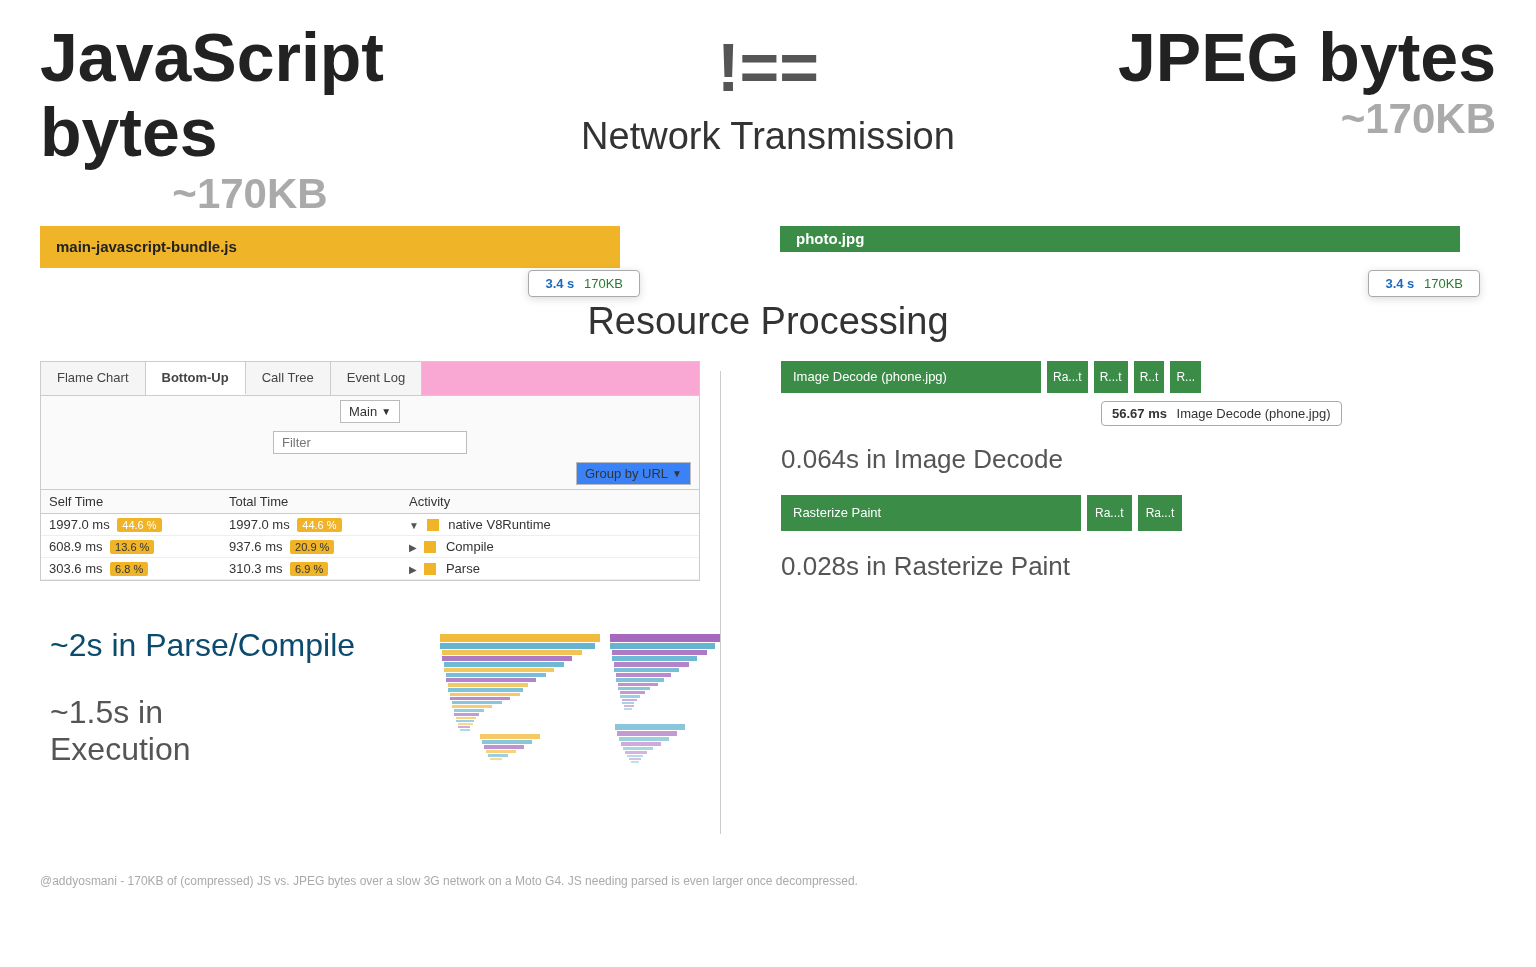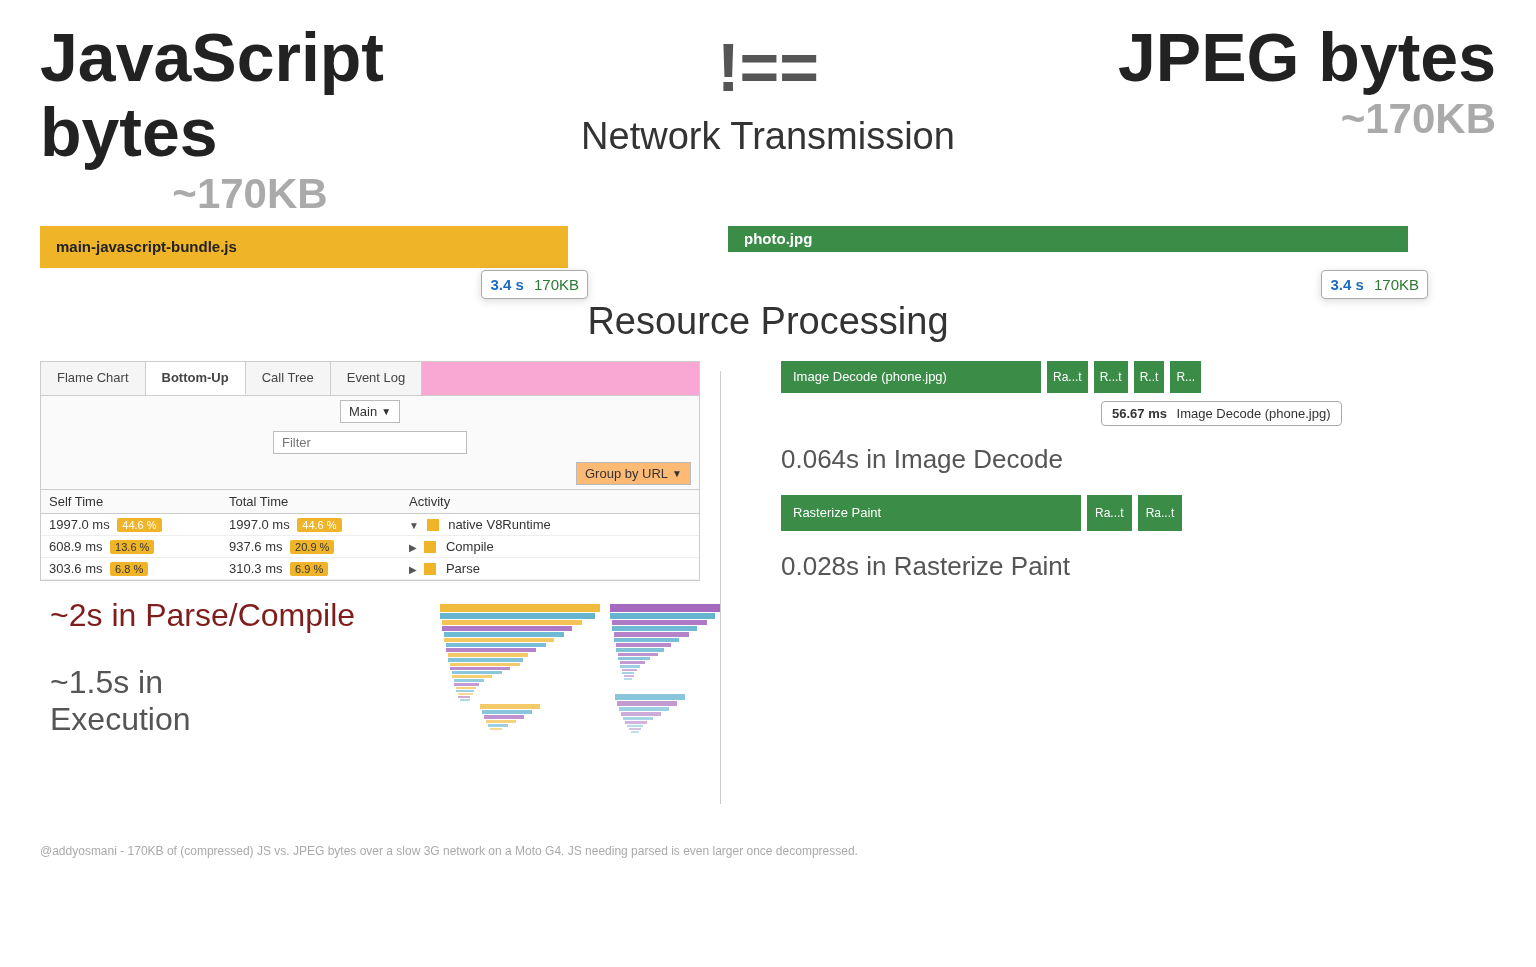--- a/index.html
+++ b/index.html
@@ -67,21 +67,21 @@
     
     .network-bars {
       display: flex;
       align-items: flex-start;
       padding: 8px 0 8px 40px;
       gap: 0;
       position: relative;
     }
     .bar-left {
       position: relative;
-      width: 528px;
+      width: 580px;
     }
     .bar-right {
       position: relative;
       margin-left: 160px;
       width: 680px;
     }
     .yellow-bar {
       background: #f0b429;
       color: #222;
       font-size: 15px;
@@ -100,22 +100,22 @@
       padding: 10px 16px;
       height: 26px;
       display: flex;
       align-items: center;
       width: 100%;
     }
     .tooltip-bubble {
       background: #fff;
       border: 1.5px solid #aaa;
       border-radius: 4px;
-      padding: 5px 8px;
-      font-size: 15px;
+      padding: 5px 16px;
+      font-size: 13px;
       color: #333;
       white-space: nowrap;
       position: absolute;
       top: 44px;
       right: -20px;
       z-index: 10;
       box-shadow: 0 2px 8px rgba(0,0,0,0.15);
     }
     .tooltip-bubble .t-blue {
       color: #1a6bbf;
@@ -251,22 +251,22 @@
     .triangle {
       display: inline-block;
       font-size: 10px;
       color: #555;
       margin-right: 4px;
     }
 
     
     .parse-label {
       font-size: 32px;
-      color: #7f1d1d;
-      margin-top: 16px;
+      color: #0c4a6e;
+      margin-top: 46px;
       margin-left: 30px;
     }
 
     
     .exec-label {
       font-size: 32px;
       color: #555;
       margin-top: 20px;
       margin-left: 30px;
     }
@@ -391,21 +391,21 @@
       margin-top: 10px;
       align-self: stretch;
     }
 
     
     .group-by-dropdown {
       display: flex;
       align-items: center;
       padding: 3px 8px;
       border: 1px solid #bbb;
-      background: #fdba74;
+      background: #3b82f6;
       font-size: 13px;
       color: #333;
       cursor: pointer;
       gap: 4px;
       margin-left: auto;
     }
     .caret-down {
       font-size: 10px;
     }
   </style>

